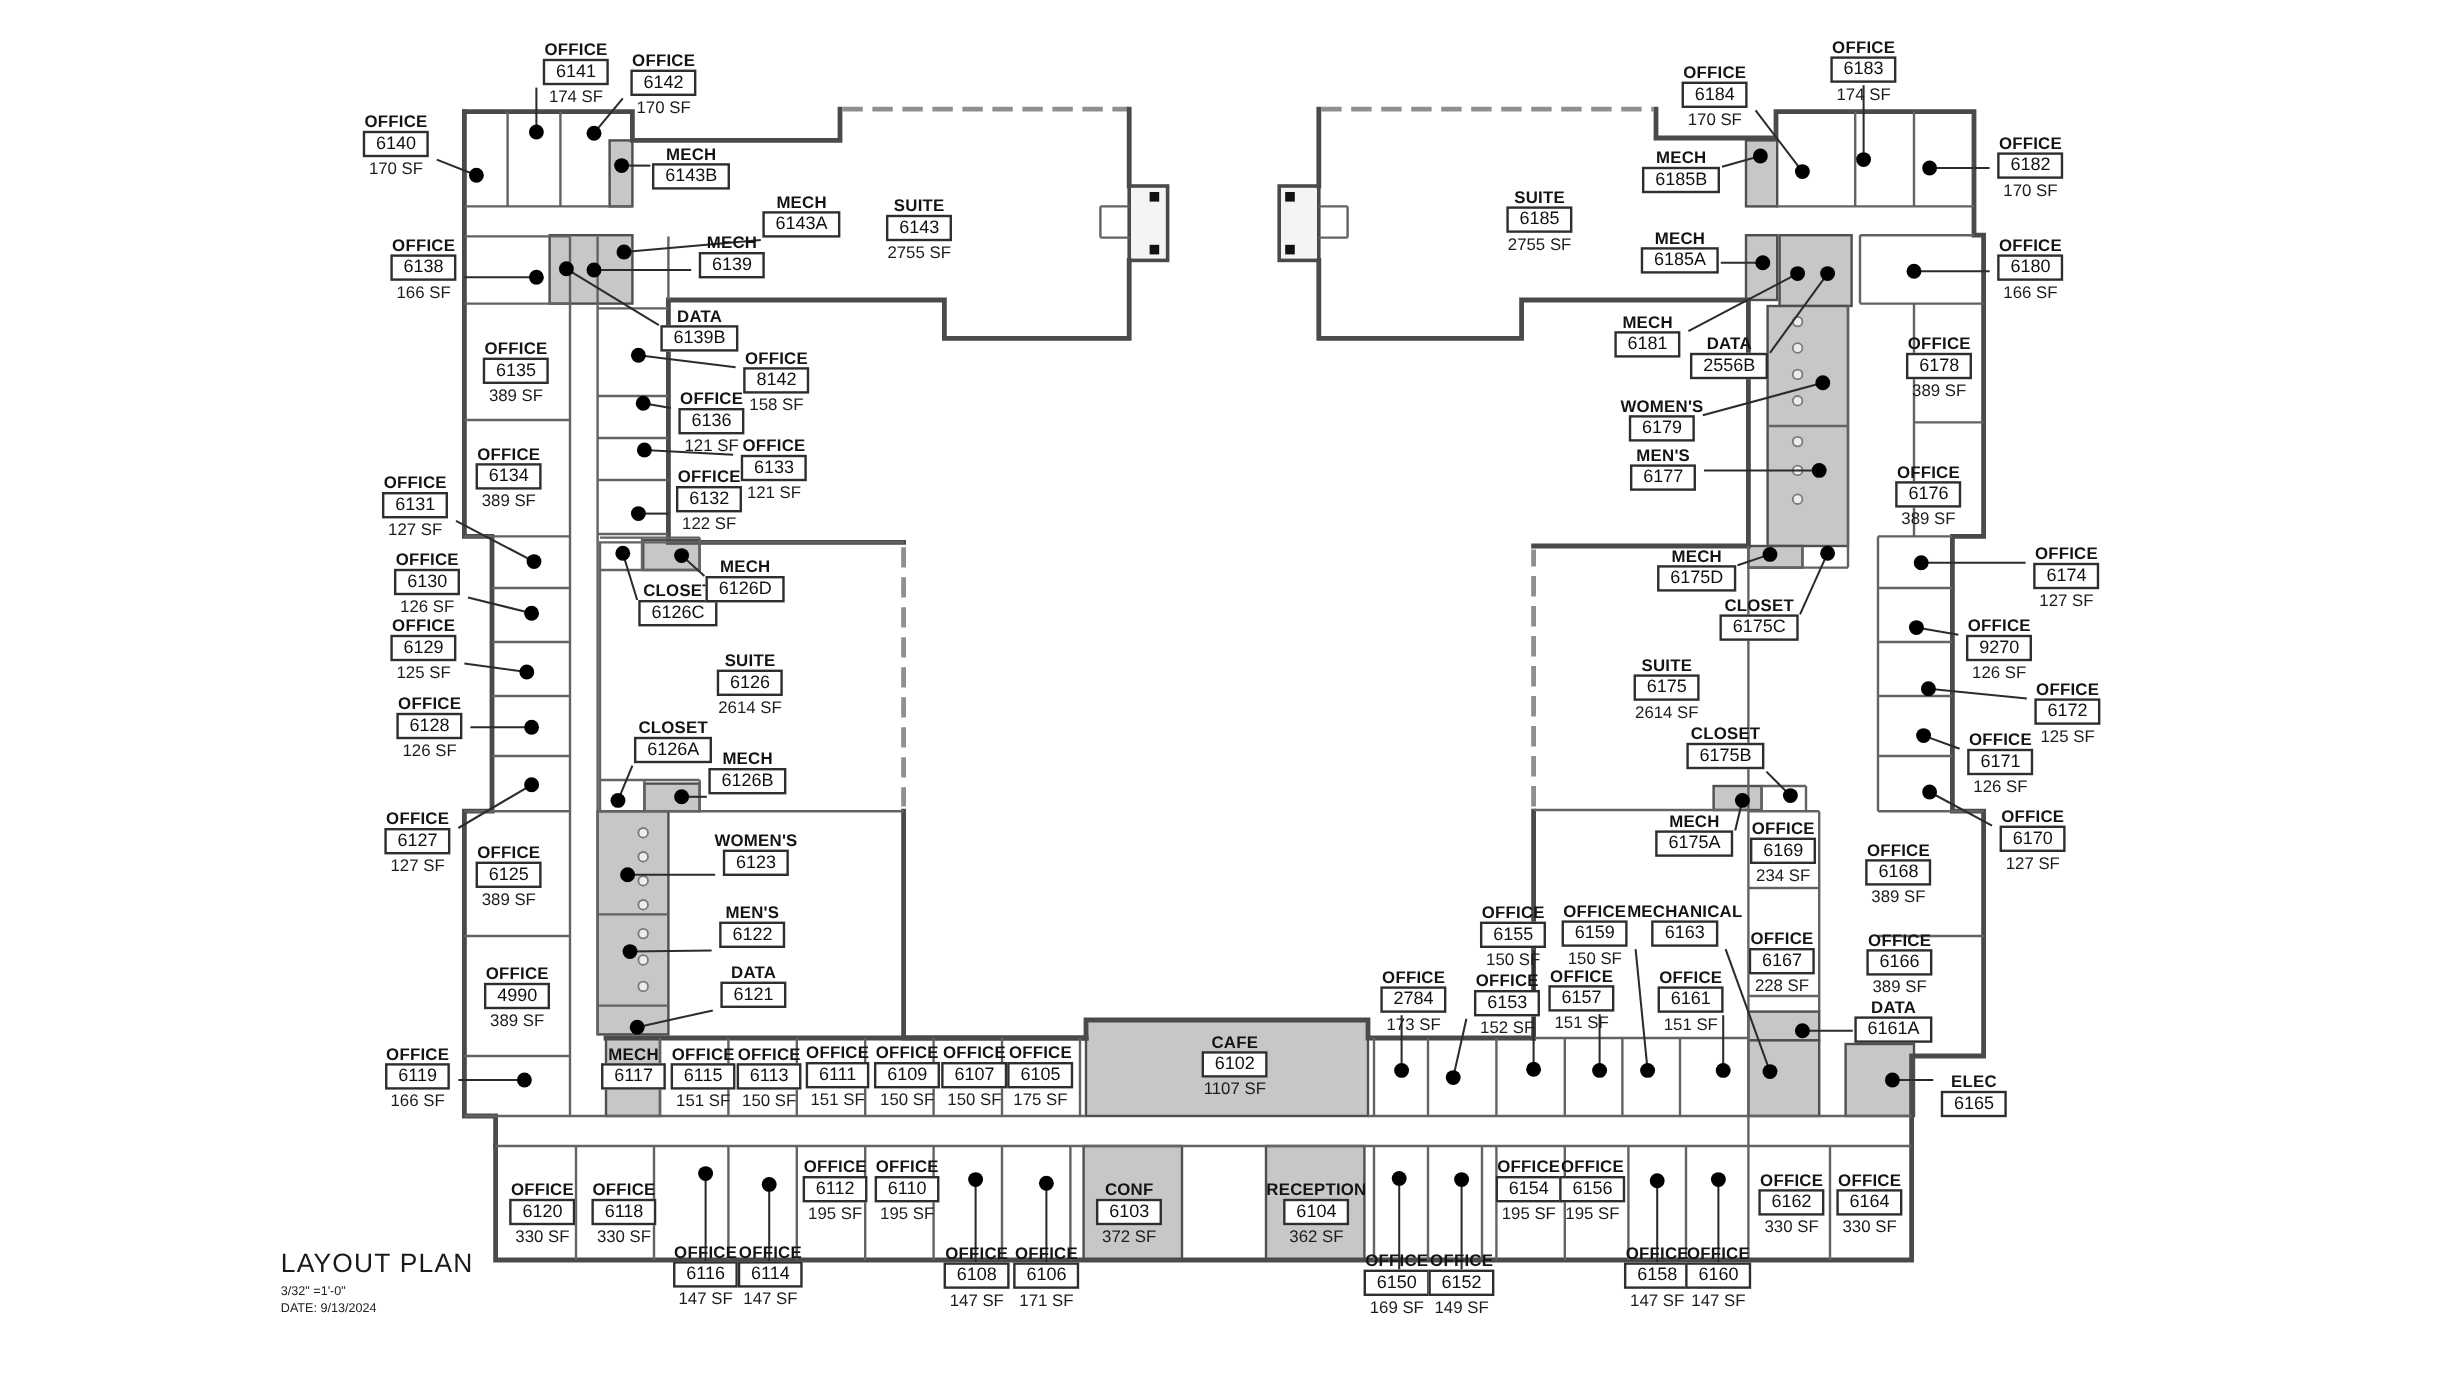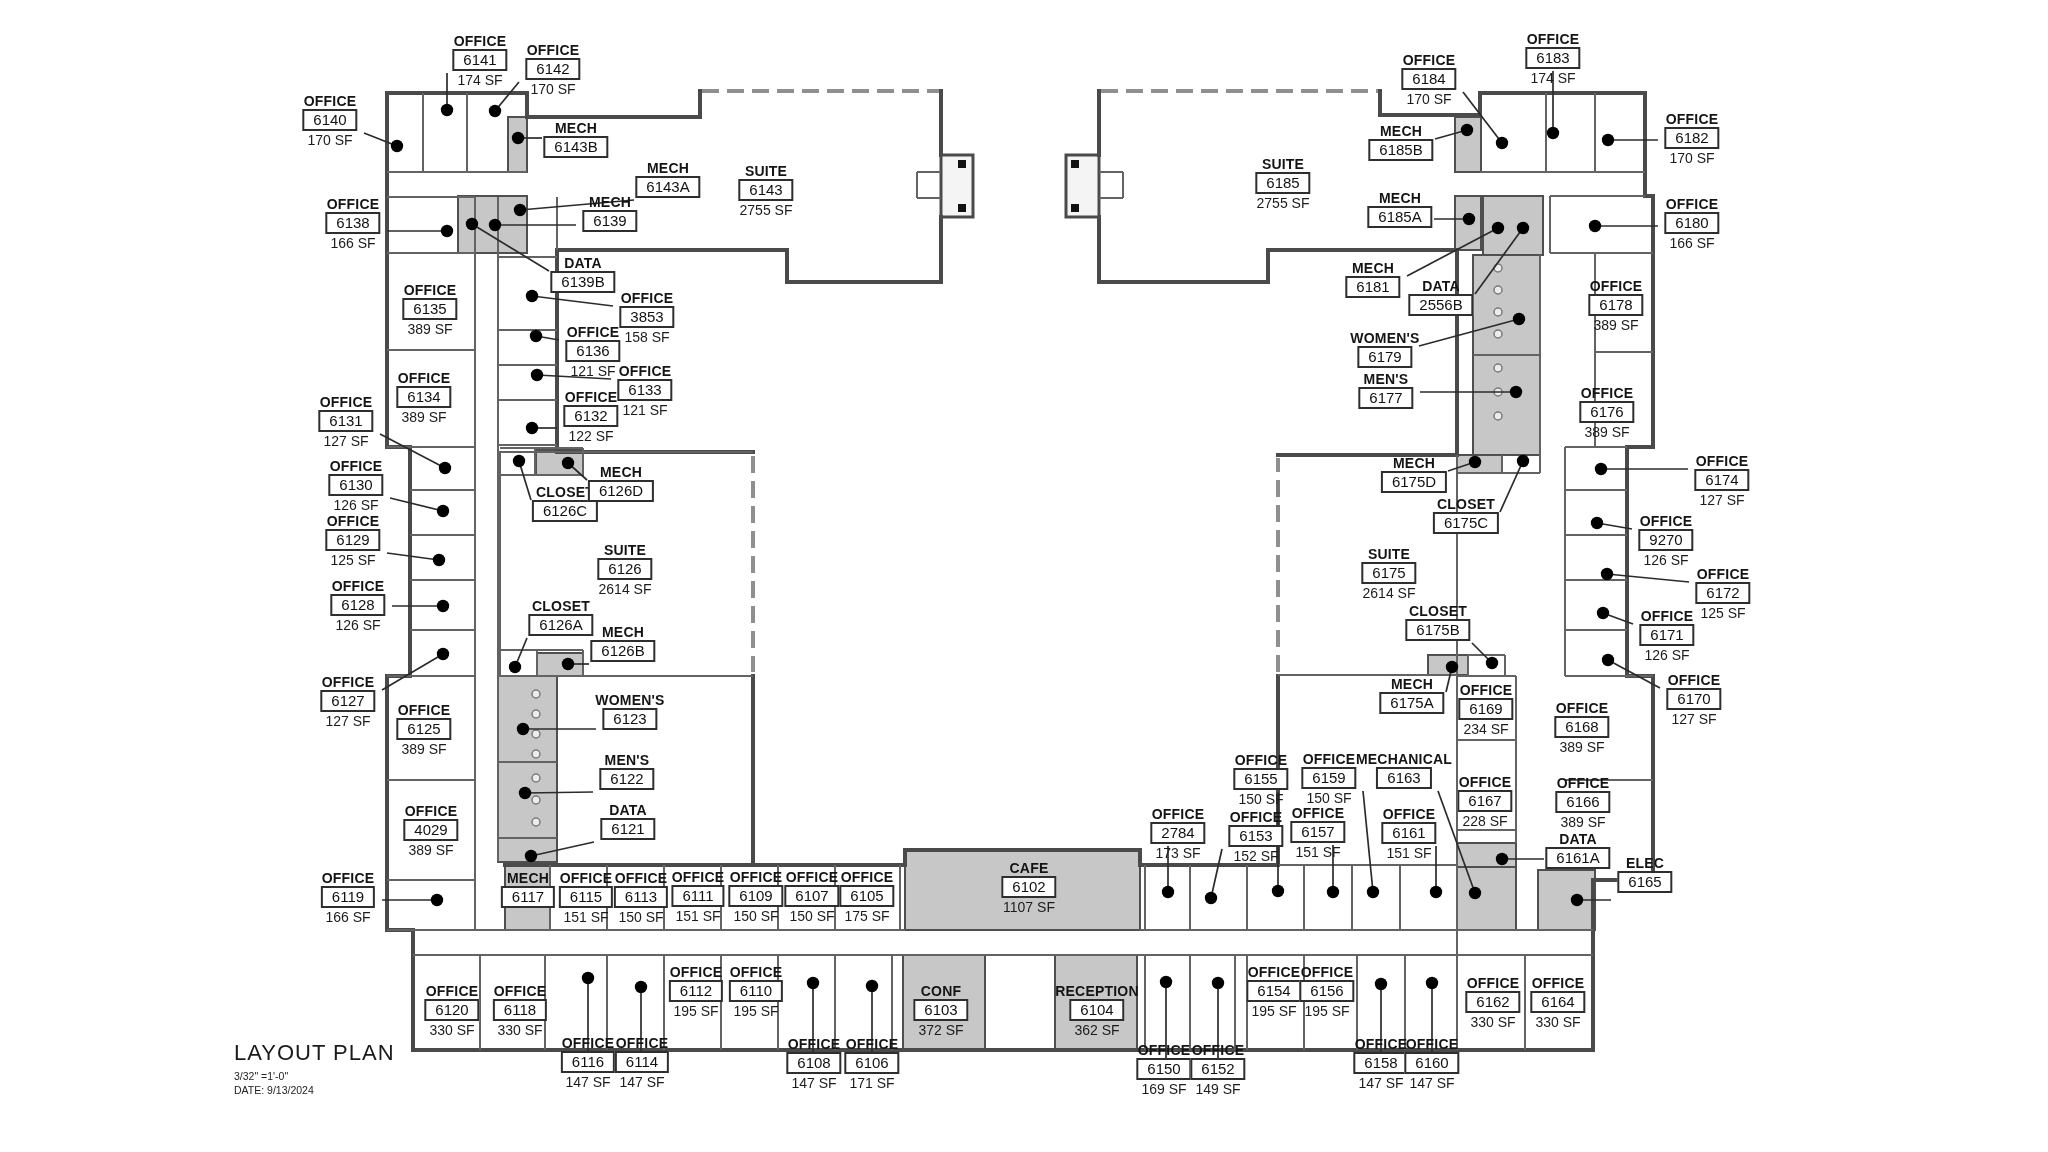--- a/index.html
+++ b/index.html
@@ -245,40 +245,40 @@
   <div id="labels">
       <div class="lbl" style="left: 480px; top: 34px;"><div class="lt">OFFICE</div><div class="ln">6141</div><div class="ls">174 SF</div></div>
       <div class="lbl" style="left: 553px; top: 43px;"><div class="lt">OFFICE</div><div class="ln">6142</div><div class="ls">170 SF</div></div>
       <div class="lbl" style="left: 330px; top: 94px;"><div class="lt">OFFICE</div><div class="ln">6140</div><div class="ls">170 SF</div></div>
       <div class="lbl" style="left: 576px; top: 121px;"><div class="lt">MECH</div><div class="ln">6143B</div></div>
       <div class="lbl" style="left: 766px; top: 164px;"><div class="lt">SUITE</div><div class="ln">6143</div><div class="ls">2755 SF</div></div>
       <div class="lbl" style="left: 668px; top: 161px;"><div class="lt">MECH</div><div class="ln">6143A</div></div>
       <div class="lbl" style="left: 610px; top: 195px;"><div class="lt">MECH</div><div class="ln">6139</div></div>
       <div class="lbl" style="left: 583px; top: 256px;"><div class="lt">DATA</div><div class="ln">6139B</div></div>
       <div class="lbl" style="left: 353px; top: 197px;"><div class="lt">OFFICE</div><div class="ln">6138</div><div class="ls">166 SF</div></div>
-      <div class="lbl" style="left: 647px; top: 291px;"><div class="lt">OFFICE</div><div class="ln">3853</div><div class="ls">158 SF</div></div>
+      <div class="lbl" style="left: 647px; top: 291px;"><div class="lt">OFFICE</div><div class="ln">8142</div><div class="ls">158 SF</div></div>
       <div class="lbl" style="left: 593px; top: 325px;"><div class="lt">OFFICE</div><div class="ln">6136</div><div class="ls">121 SF</div></div>
       <div class="lbl" style="left: 430px; top: 283px;"><div class="lt">OFFICE</div><div class="ln">6135</div><div class="ls">389 SF</div></div>
       <div class="lbl" style="left: 645px; top: 364px;"><div class="lt">OFFICE</div><div class="ln">6133</div><div class="ls">121 SF</div></div>
       <div class="lbl" style="left: 424px; top: 371px;"><div class="lt">OFFICE</div><div class="ln">6134</div><div class="ls">389 SF</div></div>
       <div class="lbl" style="left: 591px; top: 390px;"><div class="lt">OFFICE</div><div class="ln">6132</div><div class="ls">122 SF</div></div>
       <div class="lbl" style="left: 346px; top: 395px;"><div class="lt">OFFICE</div><div class="ln">6131</div><div class="ls">127 SF</div></div>
       <div class="lbl" style="left: 356px; top: 459px;"><div class="lt">OFFICE</div><div class="ln">6130</div><div class="ls">126 SF</div></div>
       <div class="lbl" style="left: 565px; top: 485px;"><div class="lt">CLOSET</div><div class="ln">6126C</div></div>
       <div class="lbl" style="left: 621px; top: 465px;"><div class="lt">MECH</div><div class="ln">6126D</div></div>
       <div class="lbl" style="left: 353px; top: 514px;"><div class="lt">OFFICE</div><div class="ln">6129</div><div class="ls">125 SF</div></div>
       <div class="lbl" style="left: 625px; top: 543px;"><div class="lt">SUITE</div><div class="ln">6126</div><div class="ls">2614 SF</div></div>
       <div class="lbl" style="left: 358px; top: 579px;"><div class="lt">OFFICE</div><div class="ln">6128</div><div class="ls">126 SF</div></div>
       <div class="lbl" style="left: 561px; top: 599px;"><div class="lt">CLOSET</div><div class="ln">6126A</div></div>
       <div class="lbl" style="left: 623px; top: 625px;"><div class="lt">MECH</div><div class="ln">6126B</div></div>
       <div class="lbl" style="left: 348px; top: 675px;"><div class="lt">OFFICE</div><div class="ln">6127</div><div class="ls">127 SF</div></div>
       <div class="lbl" style="left: 424px; top: 703px;"><div class="lt">OFFICE</div><div class="ln">6125</div><div class="ls">389 SF</div></div>
       <div class="lbl" style="left: 630px; top: 693px;"><div class="lt">WOMEN'S</div><div class="ln">6123</div></div>
       <div class="lbl" style="left: 627px; top: 753px;"><div class="lt">MEN'S</div><div class="ln">6122</div></div>
-      <div class="lbl" style="left: 431px; top: 804px;"><div class="lt">OFFICE</div><div class="ln">4029</div><div class="ls">389 SF</div></div>
+      <div class="lbl" style="left: 431px; top: 804px;"><div class="lt">OFFICE</div><div class="ln">4990</div><div class="ls">389 SF</div></div>
       <div class="lbl" style="left: 628px; top: 803px;"><div class="lt">DATA</div><div class="ln">6121</div></div>
       <div class="lbl" style="left: 348px; top: 871px;"><div class="lt">OFFICE</div><div class="ln">6119</div><div class="ls">166 SF</div></div>
       <div class="lbl" style="left: 528px; top: 871px;"><div class="lt">MECH</div><div class="ln">6117</div></div>
       <div class="lbl" style="left: 586px; top: 871px;"><div class="lt">OFFICE</div><div class="ln">6115</div><div class="ls">151 SF</div></div>
       <div class="lbl" style="left: 641px; top: 871px;"><div class="lt">OFFICE</div><div class="ln">6113</div><div class="ls">150 SF</div></div>
       <div class="lbl" style="left: 698px; top: 870px;"><div class="lt">OFFICE</div><div class="ln">6111</div><div class="ls">151 SF</div></div>
       <div class="lbl" style="left: 756px; top: 870px;"><div class="lt">OFFICE</div><div class="ln">6109</div><div class="ls">150 SF</div></div>
       <div class="lbl" style="left: 812px; top: 870px;"><div class="lt">OFFICE</div><div class="ln">6107</div><div class="ls">150 SF</div></div>
       <div class="lbl" style="left: 867px; top: 870px;"><div class="lt">OFFICE</div><div class="ln">6105</div><div class="ls">175 SF</div></div>
       <div class="lbl" style="left: 1029px; top: 861px;"><div class="lt">CAFE</div><div class="ln">6102</div><div class="ls">1107 SF</div></div>
@@ -293,21 +293,21 @@
       <div class="lbl" style="left: 941px; top: 984px;"><div class="lt">CONF</div><div class="ln">6103</div><div class="ls">372 SF</div></div>
       <div class="lbl" style="left: 1097px; top: 984px;"><div class="lt">RECEPTION</div><div class="ln">6104</div><div class="ls">362 SF</div></div>
       <div class="lbl" style="left: 1178px; top: 807px;"><div class="lt">OFFICE</div><div class="ln">2784</div><div class="ls">173 SF</div></div>
       <div class="lbl" style="left: 1256px; top: 810px;"><div class="lt">OFFICE</div><div class="ln">6153</div><div class="ls">152 SF</div></div>
       <div class="lbl" style="left: 1261px; top: 753px;"><div class="lt">OFFICE</div><div class="ln">6155</div><div class="ls">150 SF</div></div>
       <div class="lbl" style="left: 1318px; top: 806px;"><div class="lt">OFFICE</div><div class="ln">6157</div><div class="ls">151 SF</div></div>
       <div class="lbl" style="left: 1329px; top: 752px;"><div class="lt">OFFICE</div><div class="ln">6159</div><div class="ls">150 SF</div></div>
       <div class="lbl" style="left: 1409px; top: 807px;"><div class="lt">OFFICE</div><div class="ln">6161</div><div class="ls">151 SF</div></div>
       <div class="lbl" style="left: 1404px; top: 752px;"><div class="lt">MECHANICAL</div><div class="ln">6163</div></div>
       <div class="lbl" style="left: 1578px; top: 832px;"><div class="lt">DATA</div><div class="ln">6161A</div></div>
-      <div class="lbl" style="left: 1645px; top: 856px;"><div class="lt">ELEC</div><div class="ln">6165</div></div>
+      <div class="lbl" style="left: 1645px; top: 894px;"><div class="lt">ELEC</div><div class="ln">6165</div></div>
       <div class="lbl" style="left: 1164px; top: 1043px;"><div class="lt">OFFICE</div><div class="ln">6150</div><div class="ls">169 SF</div></div>
       <div class="lbl" style="left: 1218px; top: 1043px;"><div class="lt">OFFICE</div><div class="ln">6152</div><div class="ls">149 SF</div></div>
       <div class="lbl" style="left: 1274px; top: 965px;"><div class="lt">OFFICE</div><div class="ln">6154</div><div class="ls">195 SF</div></div>
       <div class="lbl" style="left: 1327px; top: 965px;"><div class="lt">OFFICE</div><div class="ln">6156</div><div class="ls">195 SF</div></div>
       <div class="lbl" style="left: 1381px; top: 1037px;"><div class="lt">OFFICE</div><div class="ln">6158</div><div class="ls">147 SF</div></div>
       <div class="lbl" style="left: 1432px; top: 1037px;"><div class="lt">OFFICE</div><div class="ln">6160</div><div class="ls">147 SF</div></div>
       <div class="lbl" style="left: 1493px; top: 976px;"><div class="lt">OFFICE</div><div class="ln">6162</div><div class="ls">330 SF</div></div>
       <div class="lbl" style="left: 1558px; top: 976px;"><div class="lt">OFFICE</div><div class="ln">6164</div><div class="ls">330 SF</div></div>
       <div class="lbl" style="left: 1283px; top: 157px;"><div class="lt">SUITE</div><div class="ln">6185</div><div class="ls">2755 SF</div></div>
       <div class="lbl" style="left: 1429px; top: 53px;"><div class="lt">OFFICE</div><div class="ln">6184</div><div class="ls">170 SF</div></div>

